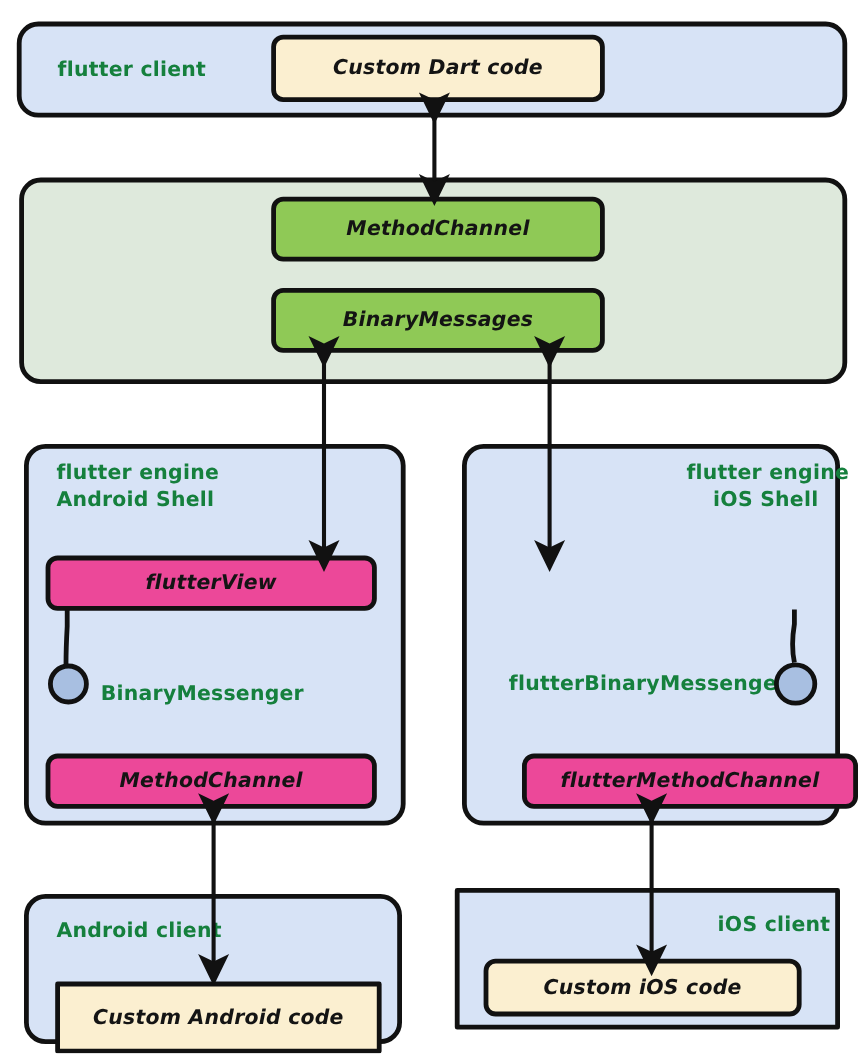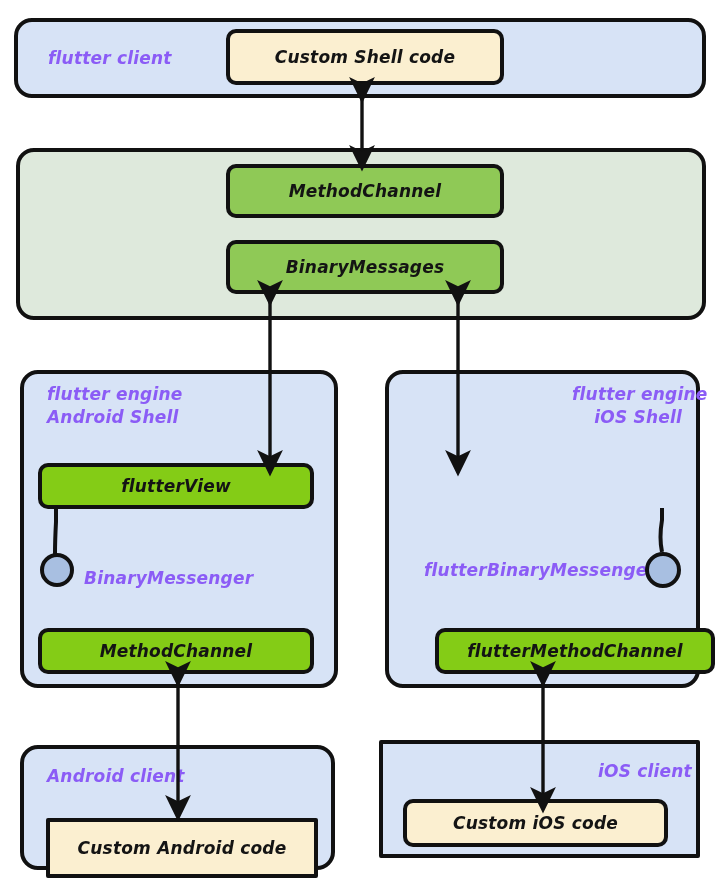--- a/index.html
+++ b/index.html
@@ -39,29 +39,28 @@
   .outer-green {
     background: #dee9dc;
   }
   .inner-cream {
     background: #fbefd0;
   }
   .inner-green {
     background: #8fc956;
   }
   .inner-blue {
-    background: #84cc16;
+    background: #ec4899;
     text-decoration: underline;
   }
   .lbl {
     position: absolute;
     font-family: "DejaVu Sans", sans-serif;
-    font-style: italic;
     font-weight: 600;
-    color: #8b5cf6;
+    color: #15803d;
     white-space: pre;
     letter-spacing: 0.2px;
     z-index: 4;
   }
   .boxtext {
     position: absolute;
     left: 0;
     right: 0;
     top: 50%;
     transform: translateY(-50%);
@@ -118,21 +117,21 @@
     <path d="M56,508 L56,522 Q55,540 55,554" stroke="#111111" stroke-width="4" fill="none"></path>
 
     <path d="M662,508 L662,520 Q659,538 662,552" stroke="#111111" stroke-width="4" fill="none"></path>
   </svg>
 
   <div class="box outer-blue r18" style="left:14px; top:18px; width:692px; height:80px;">
   </div>
   <div class="lbl zone-label" style="left:48px; top:47px;">flutter client</div>
 
   <div class="box inner-cream r10" style="left:226px; top:29px; width:278px; height:56px;">
-    <div class="boxtext node-label">Custom Shell code</div>
+    <div class="boxtext node-label">Custom Dart code</div>
   </div>
 
   <div class="box outer-green r18" style="left:16px; top:148px; width:690px; height:172px;">
   </div>
 
   <div class="box inner-green r10" style="left:226px; top:164px; width:278px; height:54px;">
     <div class="boxtext node-label">MethodChannel</div>
   </div>
 
   <div class="box inner-green r10" style="left:226px; top:240px; width:278px; height:54px;">

